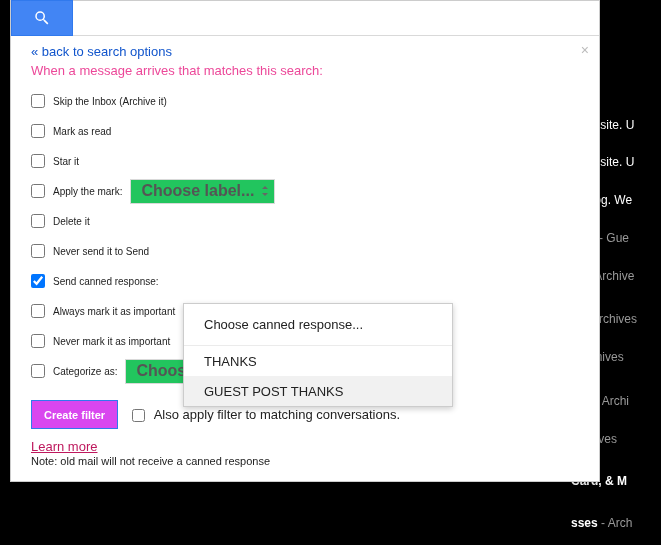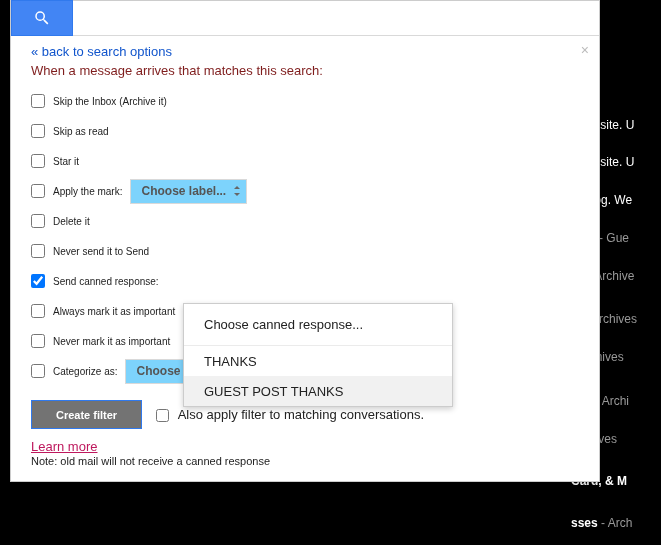--- a/index.html
+++ b/index.html
@@ -86,21 +86,21 @@
   }
   .back-link {
     color: #1155cc;
     font-size: 13px;
     cursor: pointer;
     display: inline-block;
     margin-bottom: 4px;
   }
   .intro {
     font-size: 13px;
-    color: #7f1d1d;
+    color: #ec4899;
     margin-bottom: 8px;
   }
 
   .option-row {
     display: flex;
     align-items: center;
     min-height: 30px;
     padding: 2px 0;
     gap: 8px;
   }
@@ -112,22 +112,22 @@
   .option-label {
     font-size: 10px;
     color: #222;
     cursor: pointer;
   }
 
   .select-like {
     height: 25px;
     padding: 0 20px 0 10px;
     border: 1px solid #d9d9d9;
-    background: #7dd3fc;
-    font-size: 12px;
+    background: #22c55e;
+    font-size: 16px;
     font-weight: bold;
     color: #555;
     display: inline-flex;
     align-items: center;
     position: relative;
     cursor: pointer;
   }
   .select-like::after {
     content: "";
     position: absolute;
@@ -154,27 +154,27 @@
   .link-blue {
     color: #1155cc;
     font-size: 13px;
     cursor: pointer;
   }
 
   .footer {
     margin-top: 14px;
   }
   .create-btn {
-    background: #737373;
+    background: #d946ef;
     border: 1px solid #3079ed;
     color: #fff;
     font-size: 11px;
     font-weight: bold;
     height: 29px;
-    padding: 0 24px;
+    padding: 0 12px;
     cursor: pointer;
     margin-right: 10px;
   }
   .also-apply input { margin: 0 6px 0 0; vertical-align: middle; }
   .also-apply { font-size: 13px; }
 
   .learn-more {
     display: inline-block;
     color: #be185d;
     text-decoration: underline;
@@ -255,21 +255,21 @@
     <span class="back-link">« back to search options</span>
     <div class="intro">When a message arrives that matches this search:</div>
 
     <div class="option-row">
       <input type="checkbox" style="">
       <span class="option-label">Skip the Inbox (Archive it)</span>
     </div>
 
     <div class="option-row">
       <input type="checkbox" style="">
-      <span class="option-label">Skip as read</span>
+      <span class="option-label">Mark as read</span>
     </div>
 
     <div class="option-row">
       <input type="checkbox" style="">
       <span class="option-label">Star it</span>
     </div>
 
     <div class="option-row">
       <input type="checkbox" style="">
       <span class="option-label">Apply the mark:</span>

